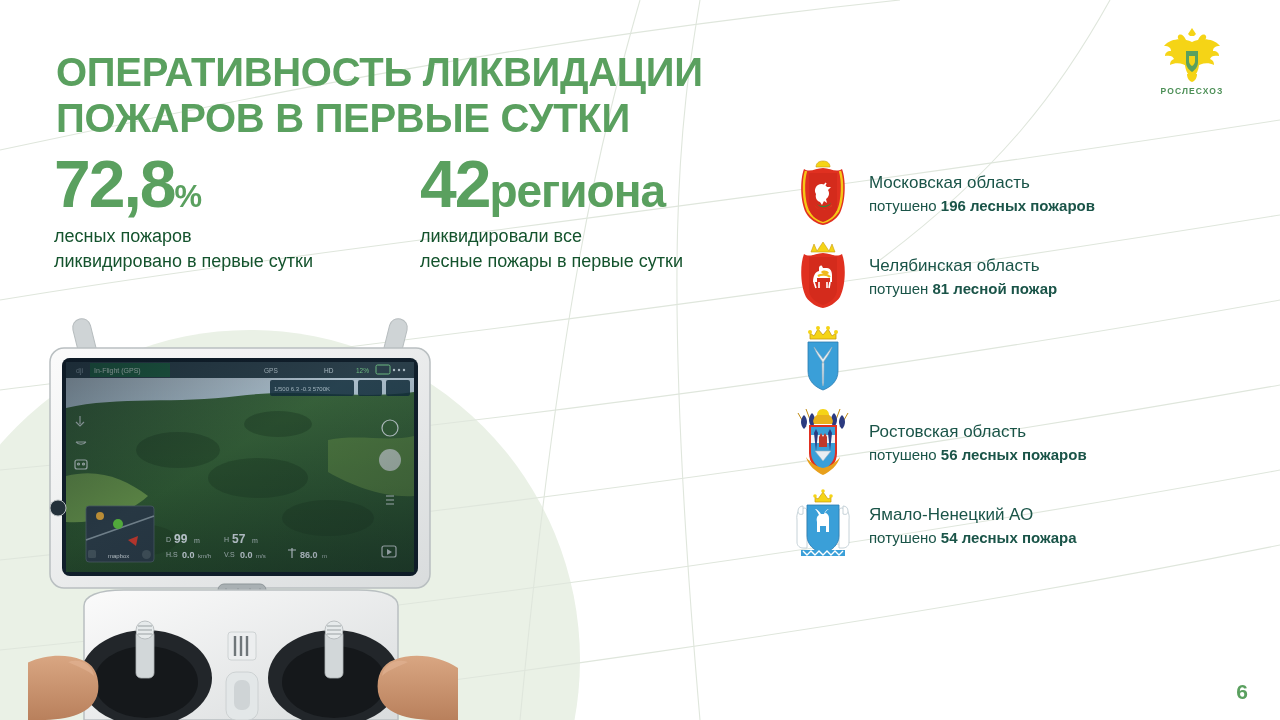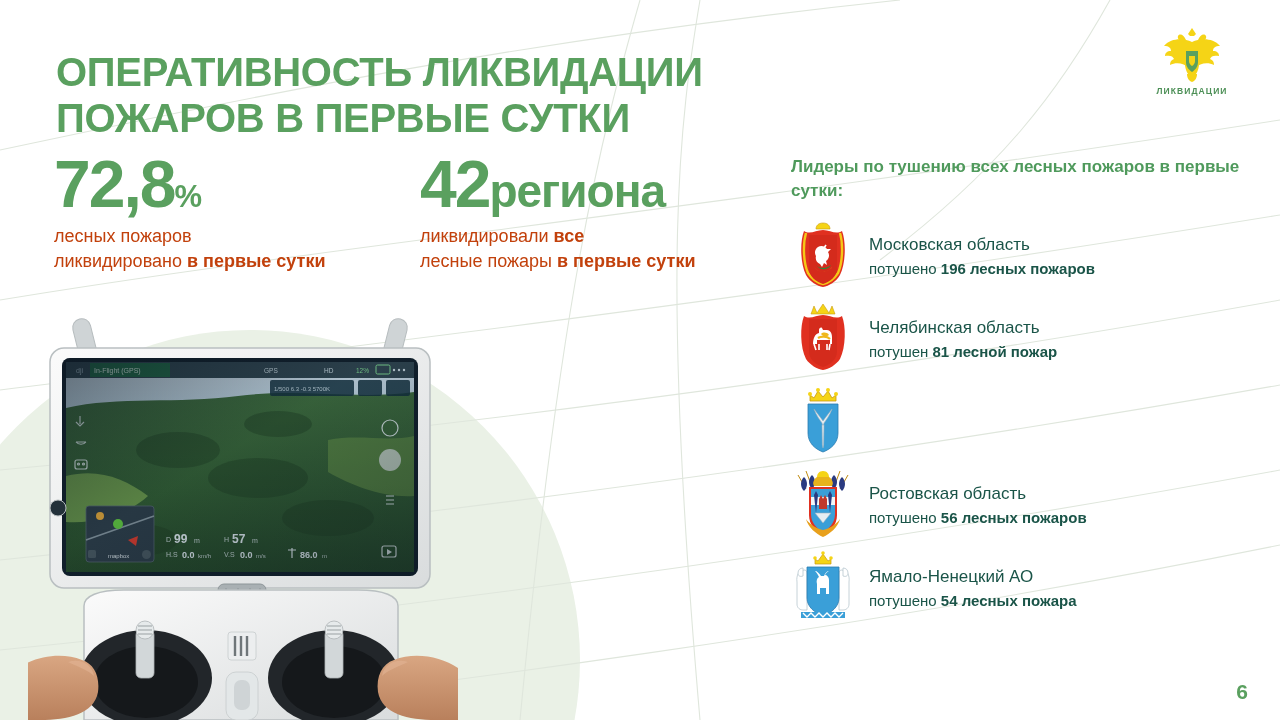--- a/index.html
+++ b/index.html
@@ -57,24 +57,24 @@
     color:#5aa05f;
     letter-spacing:-2px;
     white-space:nowrap;
   }
   .stat-num .unit-pct { font-size:31px; letter-spacing:-1px; }
   .stat-num .unit-word { font-size:46px; letter-spacing:-1px; }
   .stat-sub {
     margin-top:7px;
     font-size:18px;
     line-height:1.42;
-    color:#c2410c;
+    color:#14532d;
     white-space:nowrap;
   }
-  .stat-sub b { font-weight:bold; }
+  .stat-sub b { font-weight:normal; }
 
   
   .leaders { position:absolute; left:791px; top:155px; width:470px; }
   .leaders-title {
     font-size:17px;
     font-weight:bold;
     line-height:1.42;
     color:#4f9a5c;
     margin-bottom:14px;
   }
@@ -142,21 +142,21 @@
 
       <path d="M28,28 C28,24 31,21 35,21 C39,21 42,24 42,28 L42,40 C42,47 38,52 35,54 C32,52 28,47 28,40 Z"></path>
       <path d="M30,50 C30,54 32,57 35,58 C38,57 40,54 40,50 Z"></path>
     </g>
 
     <g>
       <path d="M29,27 L41,27 L41,38 C41,43 38,46 35,48 C32,46 29,43 29,38 Z" fill="#5aa05f"></path>
       <path d="M32,32 L38,32 L38,37 C38,39.5 36.5,41 35,42 C33.5,41 32,39.5 32,37 Z" fill="#f5d416"></path>
     </g>
   </svg>
-  <div class="logo-text">ЛИКВИДАЦИИ</div>
+  <div class="logo-text">РОСЛЕСХОЗ</div>
 </div>
 
 <div class="stat stat-a">
   <div class="stat-num">
     <span>72,8</span><span class="unit-pct">%</span>
   </div>
   <div class="stat-sub">
     <div>лесных пожаров</div>
     <div><span>ликвидировано </span><b>в первые сутки</b></div>
   </div>
@@ -166,21 +166,20 @@
   <div class="stat-num">
     <span>42</span><span class="unit-word">региона</span>
   </div>
   <div class="stat-sub">
     <div><span>ликвидировали </span><b>все</b></div>
     <div><span>лесные пожары </span><b>в первые сутки</b></div>
   </div>
 </div>
 
 <div class="leaders">
-  <div class="leaders-title">Лидеры по тушению всех лесных пожаров в первые сутки:</div>
 
   <div class="leader-row">
     <div class="crest">
       <svg width="54" height="70" viewBox="0 0 54 70">
         <path d="M27,4 C22,4 20,7 20,10 L34,10 C34,7 32,4 27,4 Z" fill="#f5d416" stroke="#c79a10" stroke-width="0.6"></path>
         <path d="M8,12 C4,22 4,44 10,56 C14,63 21,67 27,68 C33,67 40,63 44,56 C50,44 50,22 46,12 C40,16 34,11 27,11 C20,11 14,16 8,12 Z" fill="#e03020"></path>
         <path d="M10,14 C7,24 7,43 12,54 C16,60 22,64 27,65 C32,64 38,60 42,54 C47,43 47,24 44,14" fill="none" stroke="#f5c816" stroke-width="2.4"></path>
         <path d="M13,16 L13,50 C13,57 20,63 27,65 C34,63 41,57 41,50 L41,16 Z" fill="#d42b1c"></path>
         <g fill="#ffffff">
           <path d="M22,28 C19,30 18,34 20,37 C19,41 21,44 24,45 L26,48 L28,44 L31,46 L30,42 C33,40 34,36 32,33 L35,30 L31,30 C29,27 25,26 22,28 Z"></path>

